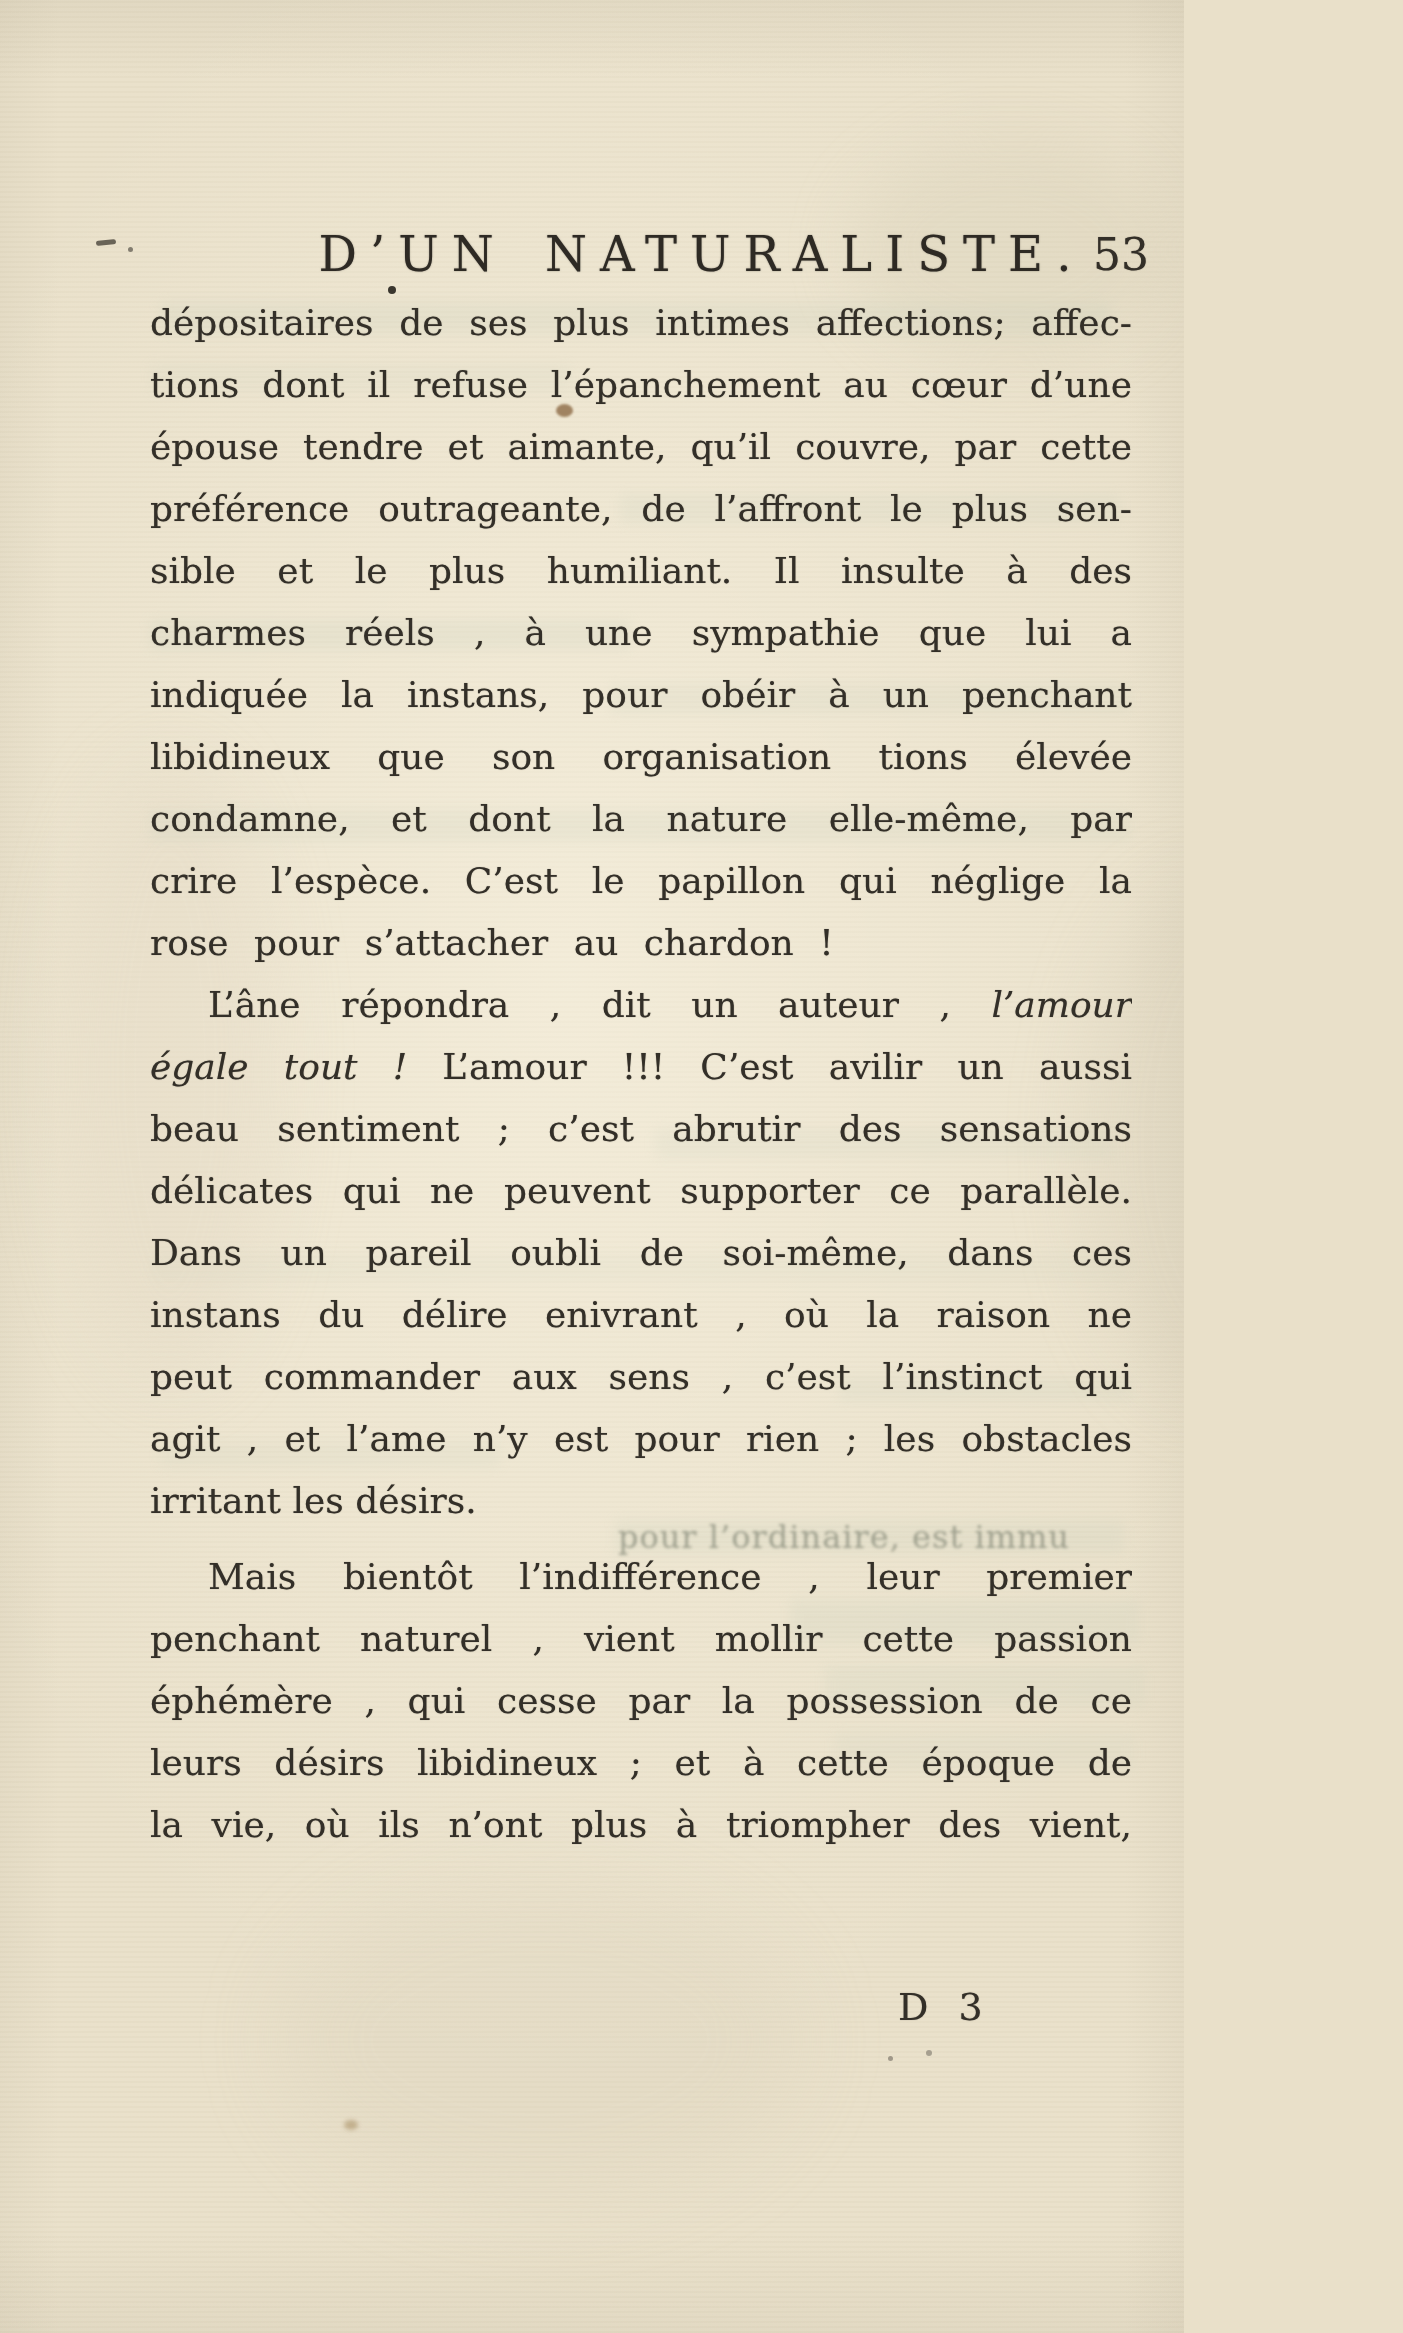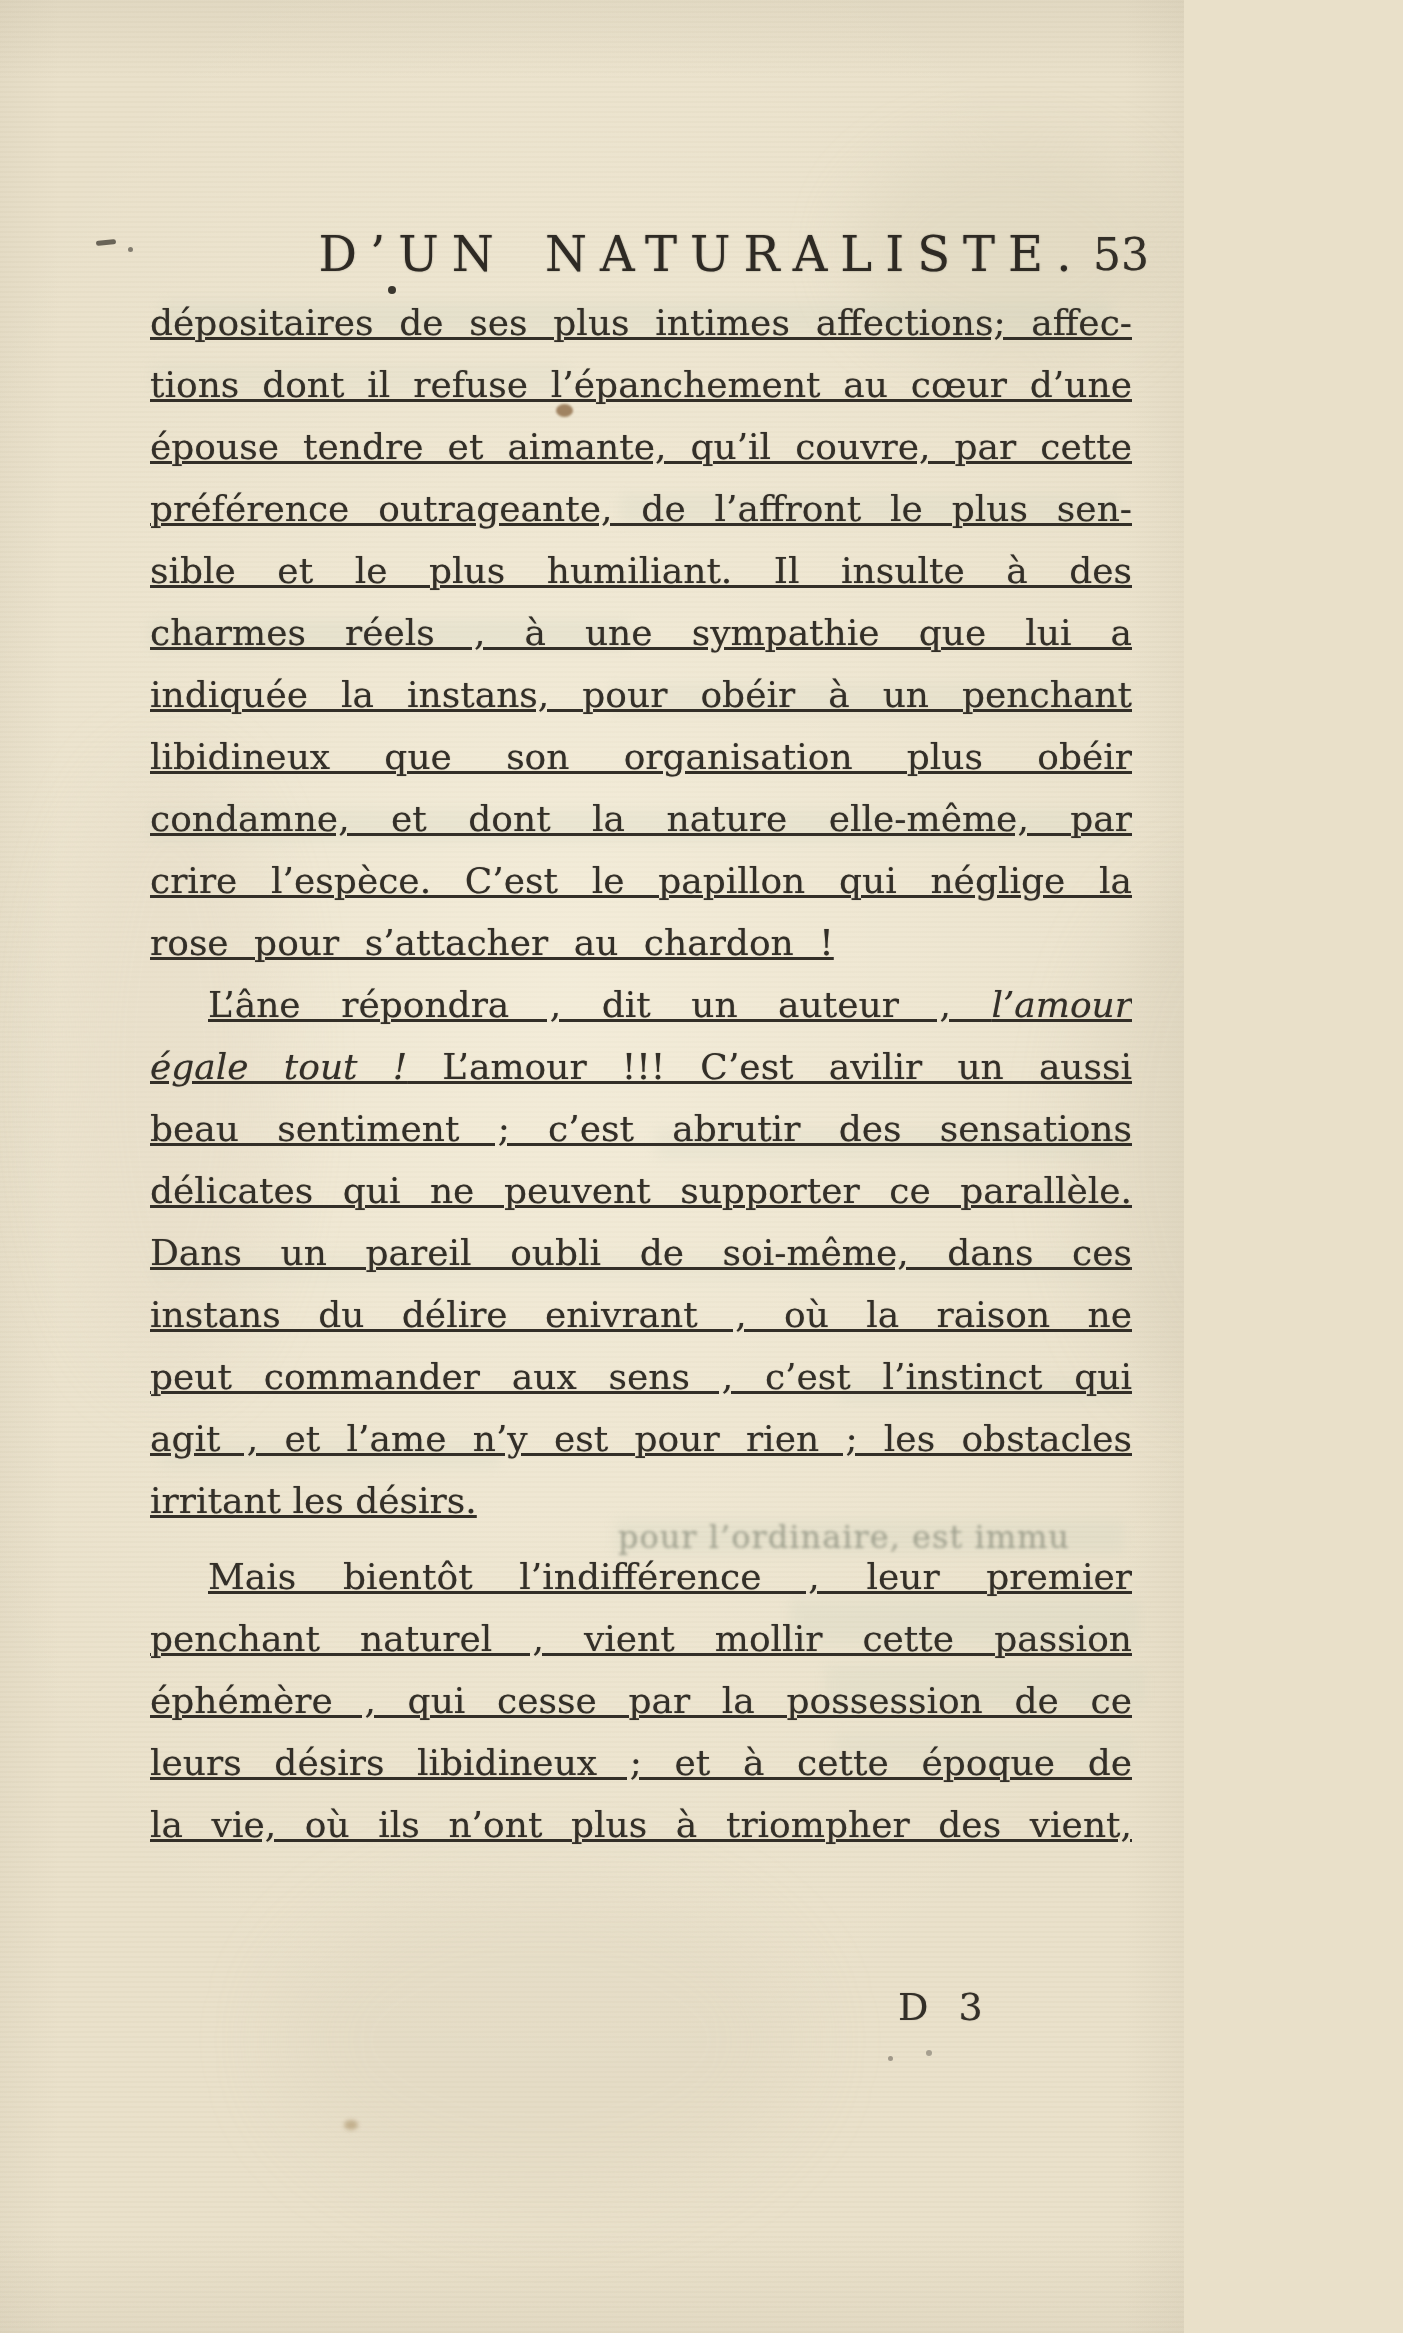--- a/index.html
+++ b/index.html
@@ -48,21 +48,21 @@
   }
   .header-page-number{
     position:absolute;left:1093px;top:2px;width:90px;
     font-size:44px;line-height:50px;color:#332f28;
     text-shadow:0 0 1px rgba(51,47,40,0.5);
   }
 
   
   .page-text{
     position:absolute;left:150px;top:292px;width:982px;z-index:2;
-    color:#332f28;text-shadow:0 0 1px rgba(51,47,40,0.5);text-decoration:underline;
+    color:#332f28;text-shadow:0 0 1px rgba(51,47,40,0.5);
   }
   .line{
     height:62px;line-height:62px;font-size:36px;
     text-align:justify;text-align-last:justify;
     overflow:hidden;white-space:normal;
   }
   .line .em{font-style:italic;}
   .line.align-left{text-align:right;text-align-last:left;}
   .line.indent{text-indent:58px;}
   .line.gap-before{margin-top:14px;}
@@ -122,21 +122,21 @@
   </header>
 
   <main class="page-text">
       <div class="line"><span>dépositaires de ses plus intimes affections; affec-</span></div>
       <div class="line"><span>tions dont il refuse l’épanchement au cœur d’une</span></div>
       <div class="line"><span>épouse tendre et aimante, qu’il couvre, par cette</span></div>
       <div class="line"><span>préférence outrageante, de l’affront le plus sen-</span></div>
       <div class="line"><span>sible et le plus humiliant. Il insulte à des</span></div>
       <div class="line"><span>charmes réels , à une sympathie que lui a</span></div>
       <div class="line"><span>indiquée la instans, pour obéir à un penchant</span></div>
-      <div class="line"><span>libidineux que son organisation plus obéir</span></div>
+      <div class="line"><span>libidineux que son organisation tions élevée</span></div>
       <div class="line"><span>condamne, et dont la nature elle-même, par</span></div>
       <div class="line"><span>crire l’espèce. C’est le papillon qui néglige la</span></div>
       <div class="line align-left spread"><span>rose pour s’attacher au chardon !</span></div>
       <div class="line indent"><span>L’âne répondra , dit un auteur , </span><span class="em">l’amour</span></div>
       <div class="line"><span class="em">égale tout !</span><span> L’amour !!! C’est avilir un aussi</span></div>
       <div class="line"><span>beau sentiment ; c’est abrutir des sensations</span></div>
       <div class="line"><span>délicates qui ne peuvent supporter ce parallèle.</span></div>
       <div class="line"><span>Dans un pareil oubli de soi-même, dans ces</span></div>
       <div class="line"><span>instans du délire enivrant , où la raison ne</span></div>
       <div class="line"><span>peut commander aux sens , c’est l’instinct qui</span></div>

